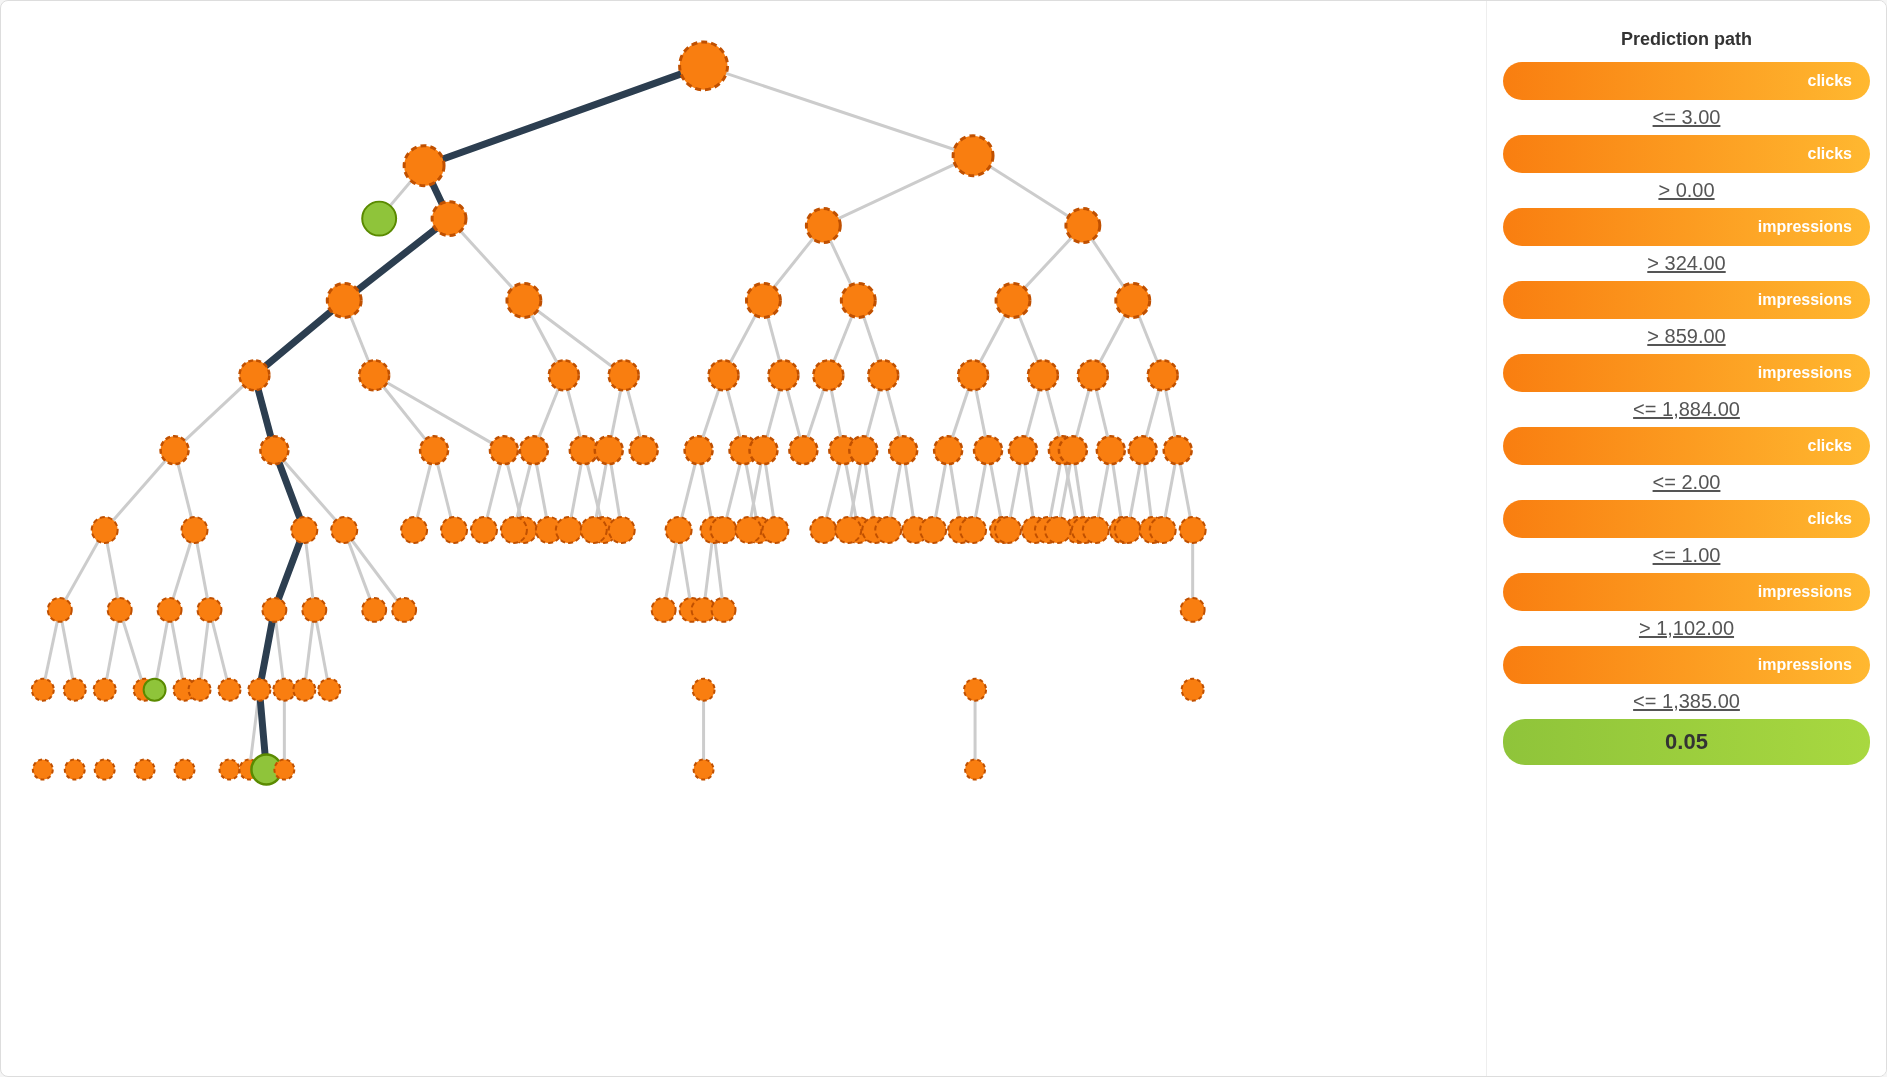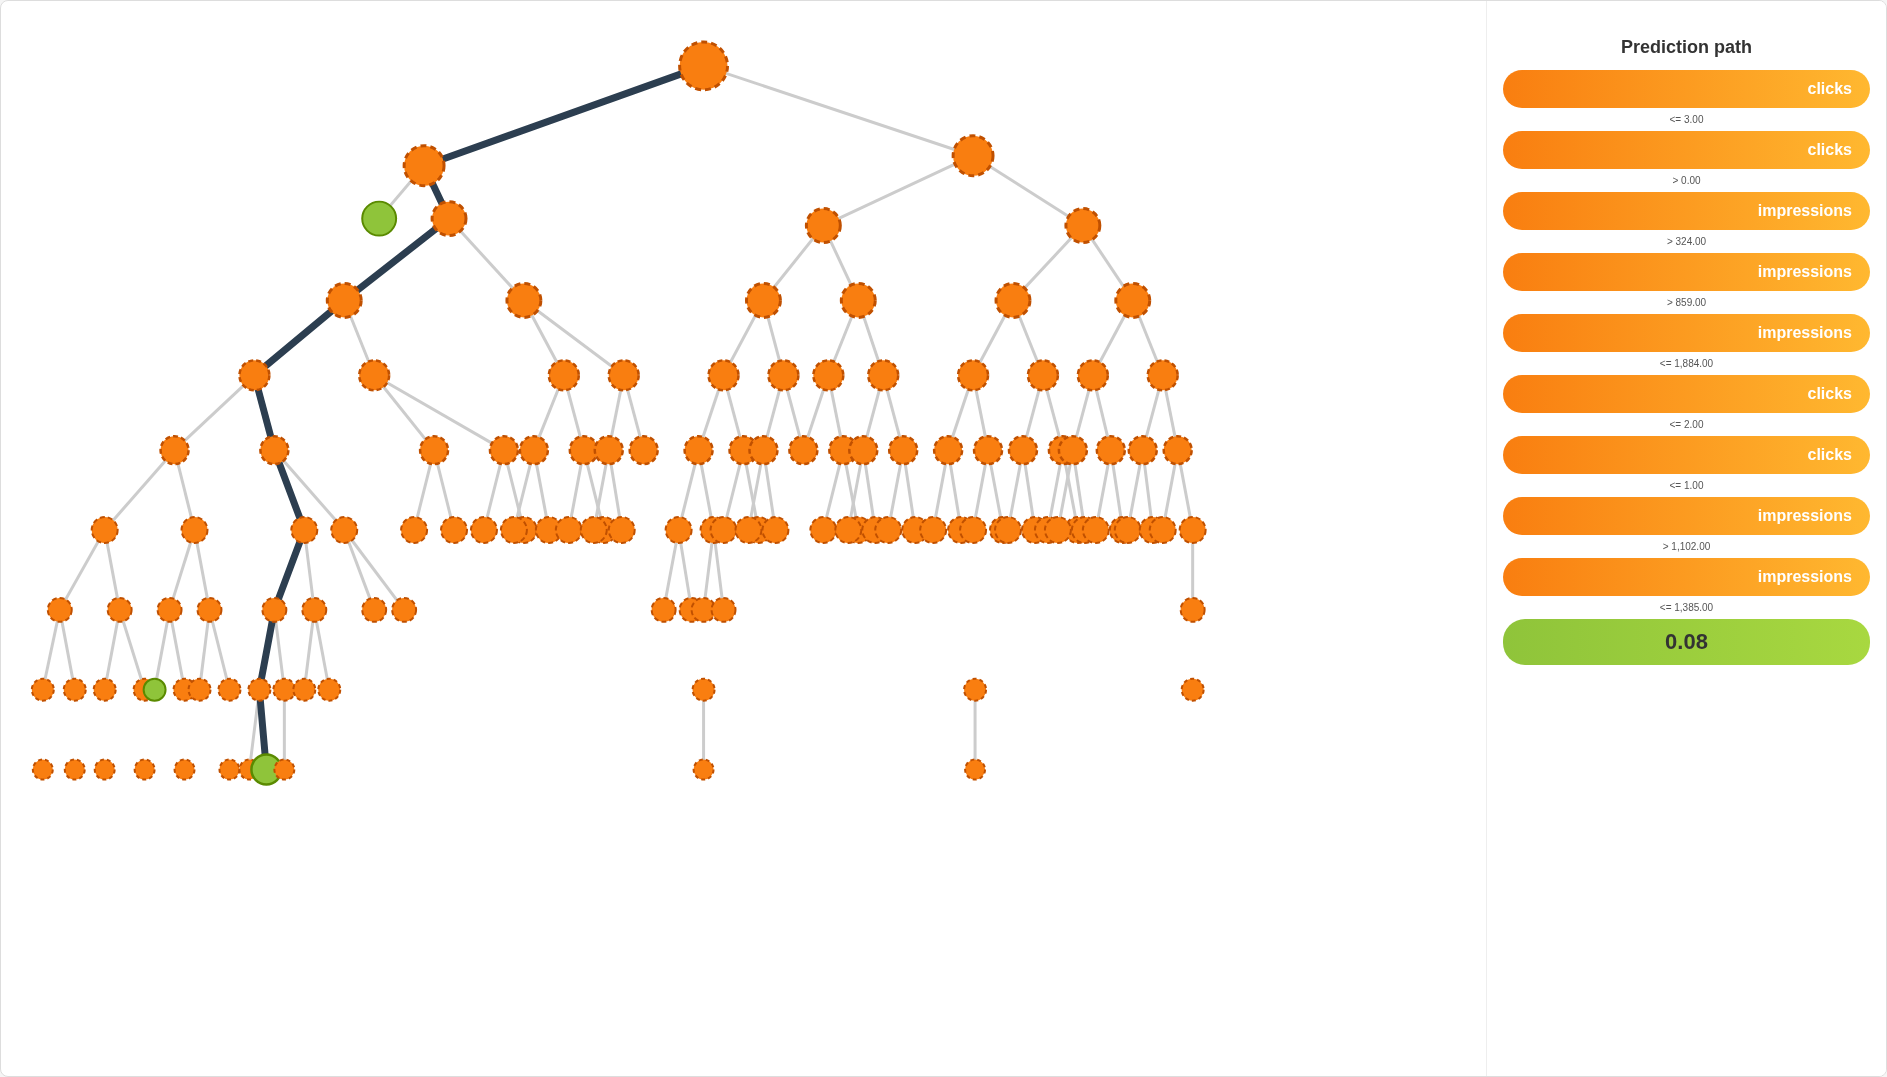--- a/index.html
+++ b/index.html
@@ -22,21 +22,21 @@
     }
     .tree-area {
       flex: 1;
       position: relative;
       overflow: hidden;
     }
     .sidebar {
       width: 400px;
       background: white;
       border-left: 1px solid #eee;
-      padding: 36px 16px;
+      padding: 28px 16px;
       display: flex;
       flex-direction: column;
       gap: 0;
       overflow-y: auto;
     }
     .sidebar-title {
       font-size: 18px;
       font-weight: bold;
       color: #333;
       text-align: center;
@@ -60,24 +60,25 @@
     .pred-badge.orange {
       background: linear-gradient(to right, #f97e10, #ffb830);
     }
     .pred-badge.green {
       background: linear-gradient(to right, #8fc43a, #a8d840);
       color: #333;
       text-align: center;
       font-size: 22px;
     }
     .pred-condition {
-      font-size: 10px;
+      font-size: 20px;
       color: #555;
       margin: 4px 0 6px 0;
       text-align: center;
+      text-decoration: underline;
     }
     svg.tree-svg {
       position: absolute;
       top: 0; left: 0;
       width: 100%;
       height: 100%;
     }
   </style>
 </head>
 <body>
@@ -475,16 +476,16 @@
       <div class="pred-badge orange">impressions</div>
     </div>
     <div class="pred-condition">&gt; 1,102.00</div>
 
     <div class="pred-item">
       <div class="pred-badge orange">impressions</div>
     </div>
     <div class="pred-condition">&lt;= 1,385.00</div>
 
     <div class="pred-item">
-      <div class="pred-badge green">0.08</div>
+      <div class="pred-badge green">0.05</div>
     </div>
   </div>
 </div>
 
 </body></html>

